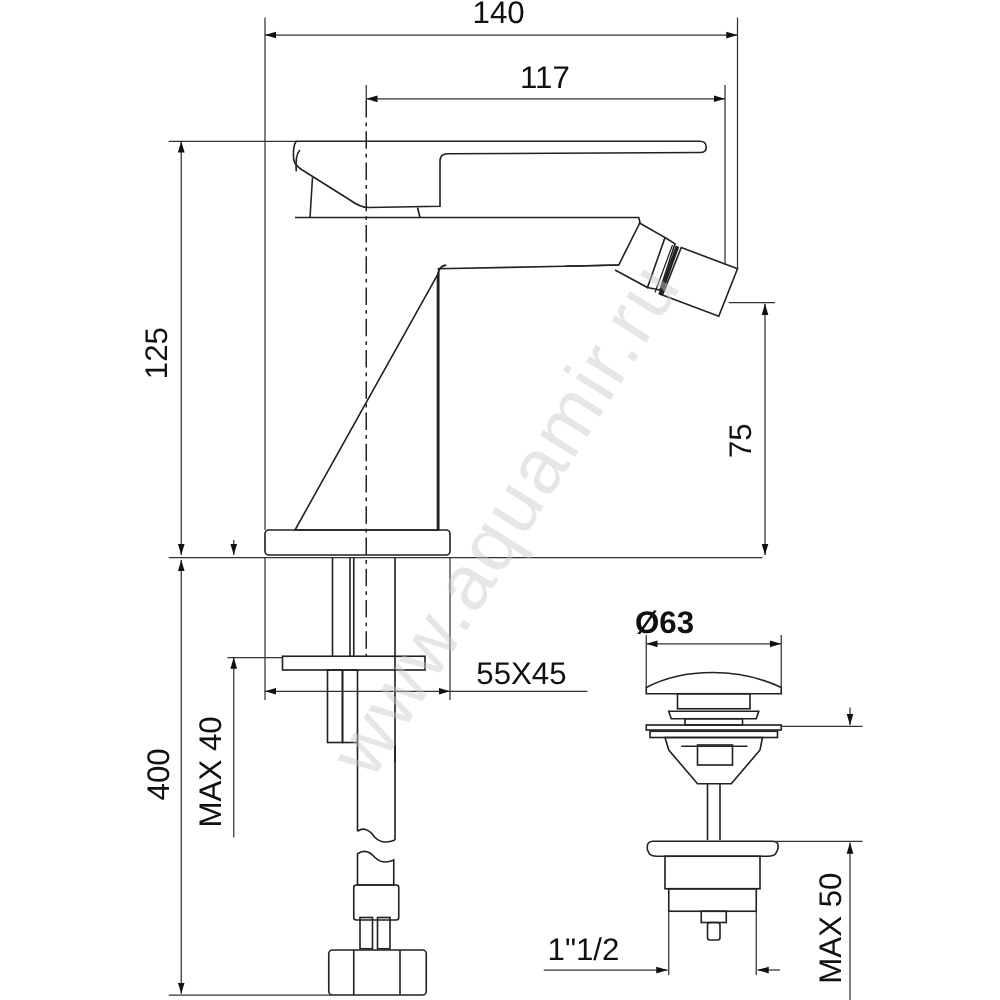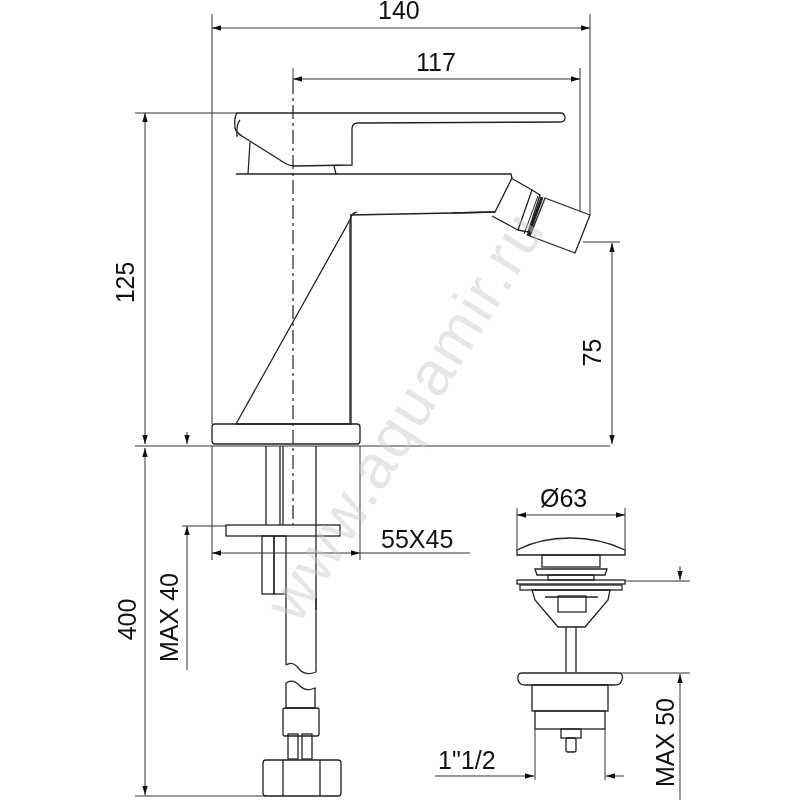--- a/index.html
+++ b/index.html
@@ -133,15 +133,15 @@
 
 <div class="watermark" style="left:170px; top:380px;">www.aquamir.ru</div>
 
 <div class="dimtext" style="left:378px; top:-2px;">140</div>
 <div class="dimtext" style="left:416px; top:50px;">117</div>
 <div class="dimtext vert" style="left:105px; top:270px;">125</div>
 <div class="dimtext vert" style="left:579px; top:340px;">75</div>
 <div class="dimtext vert" style="left:107px; top:607px;">400</div>
 <div class="dimtext vert" style="left:125px; top:605px;">MAX 40</div>
 <div class="dimtext" style="left:381px; top:527px;">55X45</div>
-<div class="dimtext" style="left:540px; top:486px;">Ø63</div>
+<div class="dimtext" style="left:508px; top:486px;font-weight:bold;">Ø63</div>
 <div class="dimtext" style="left:438px; top:748px;">1"1/2</div>
 <div class="dimtext vert" style="left:621px; top:730px;">MAX 50</div>
 
 </body></html>

